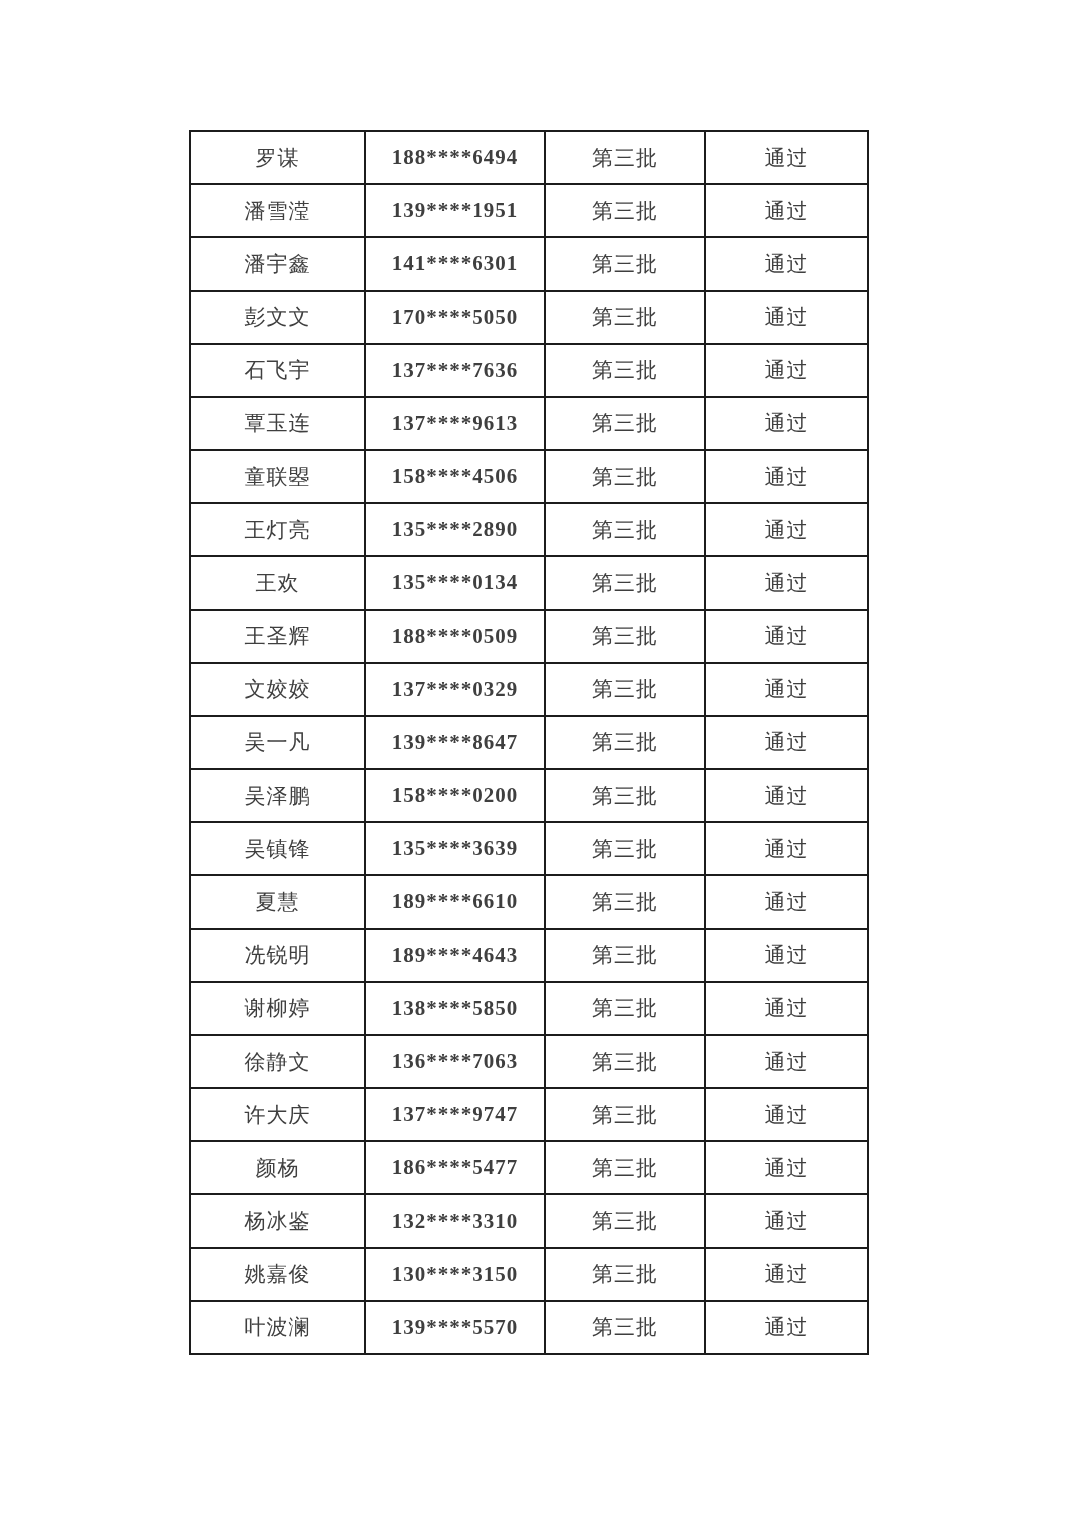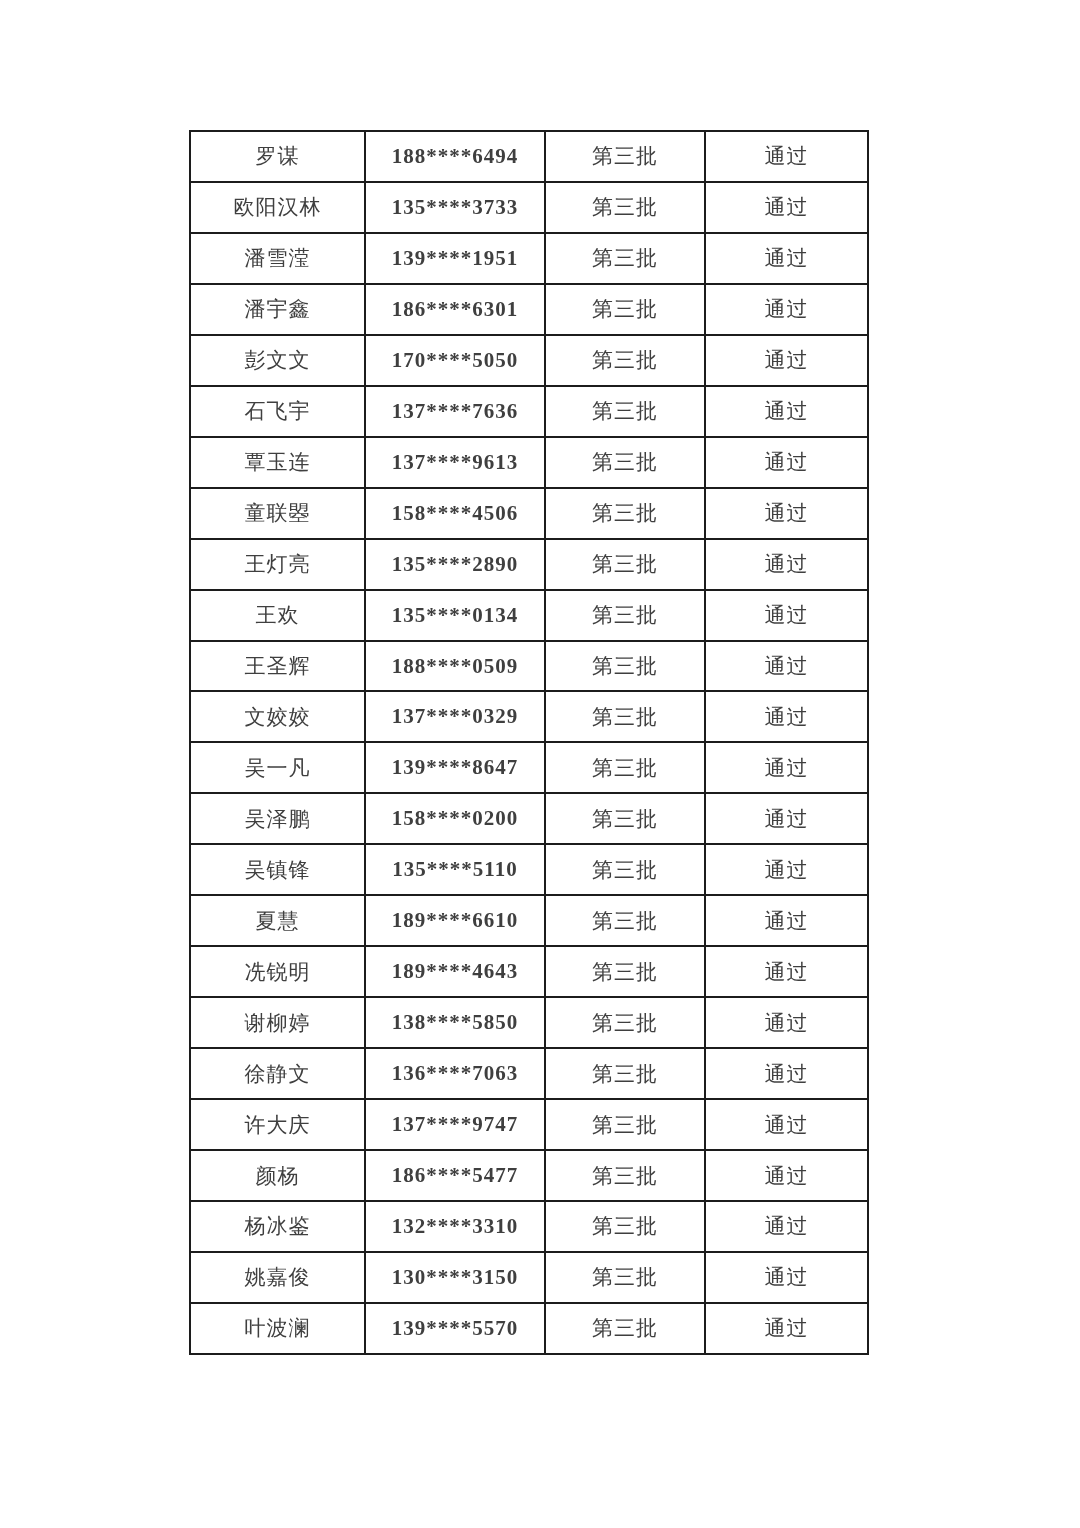--- a/index.html
+++ b/index.html
@@ -54,37 +54,31 @@
       <col style="width:163px">
     </colgroup>
     <tbody>
   <tr>
     <td class="c-name">罗谋</td>
     <td class="c-phone">188****6494</td>
     <td class="c-batch">第三批</td>
     <td class="c-status">通过</td>
   </tr>
 
-  <tr>
-    <td class="c-name">欧阳汉林</td>
-    <td class="c-phone">135****3733</td>
-    <td class="c-batch">第三批</td>
-    <td class="c-status">通过</td>
-  </tr>
 
   <tr>
     <td class="c-name">潘雪滢</td>
     <td class="c-phone">139****1951</td>
     <td class="c-batch">第三批</td>
     <td class="c-status">通过</td>
   </tr>
 
   <tr>
     <td class="c-name">潘宇鑫</td>
-    <td class="c-phone">186****6301</td>
+    <td class="c-phone">141****6301</td>
     <td class="c-batch">第三批</td>
     <td class="c-status">通过</td>
   </tr>
 
 
   <tr>
     <td class="c-name">彭文文</td>
     <td class="c-phone">170****5050</td>
     <td class="c-batch">第三批</td>
     <td class="c-status">通过</td>
@@ -148,21 +142,21 @@
 
   <tr>
     <td class="c-name">吴泽鹏</td>
     <td class="c-phone">158****0200</td>
     <td class="c-batch">第三批</td>
     <td class="c-status">通过</td>
   </tr>
 
   <tr>
     <td class="c-name">吴镇锋</td>
-    <td class="c-phone">135****5110</td>
+    <td class="c-phone">135****3639</td>
     <td class="c-batch">第三批</td>
     <td class="c-status">通过</td>
   </tr>
 
   <tr>
     <td class="c-name">夏慧</td>
     <td class="c-phone">189****6610</td>
     <td class="c-batch">第三批</td>
     <td class="c-status">通过</td>
   </tr>

